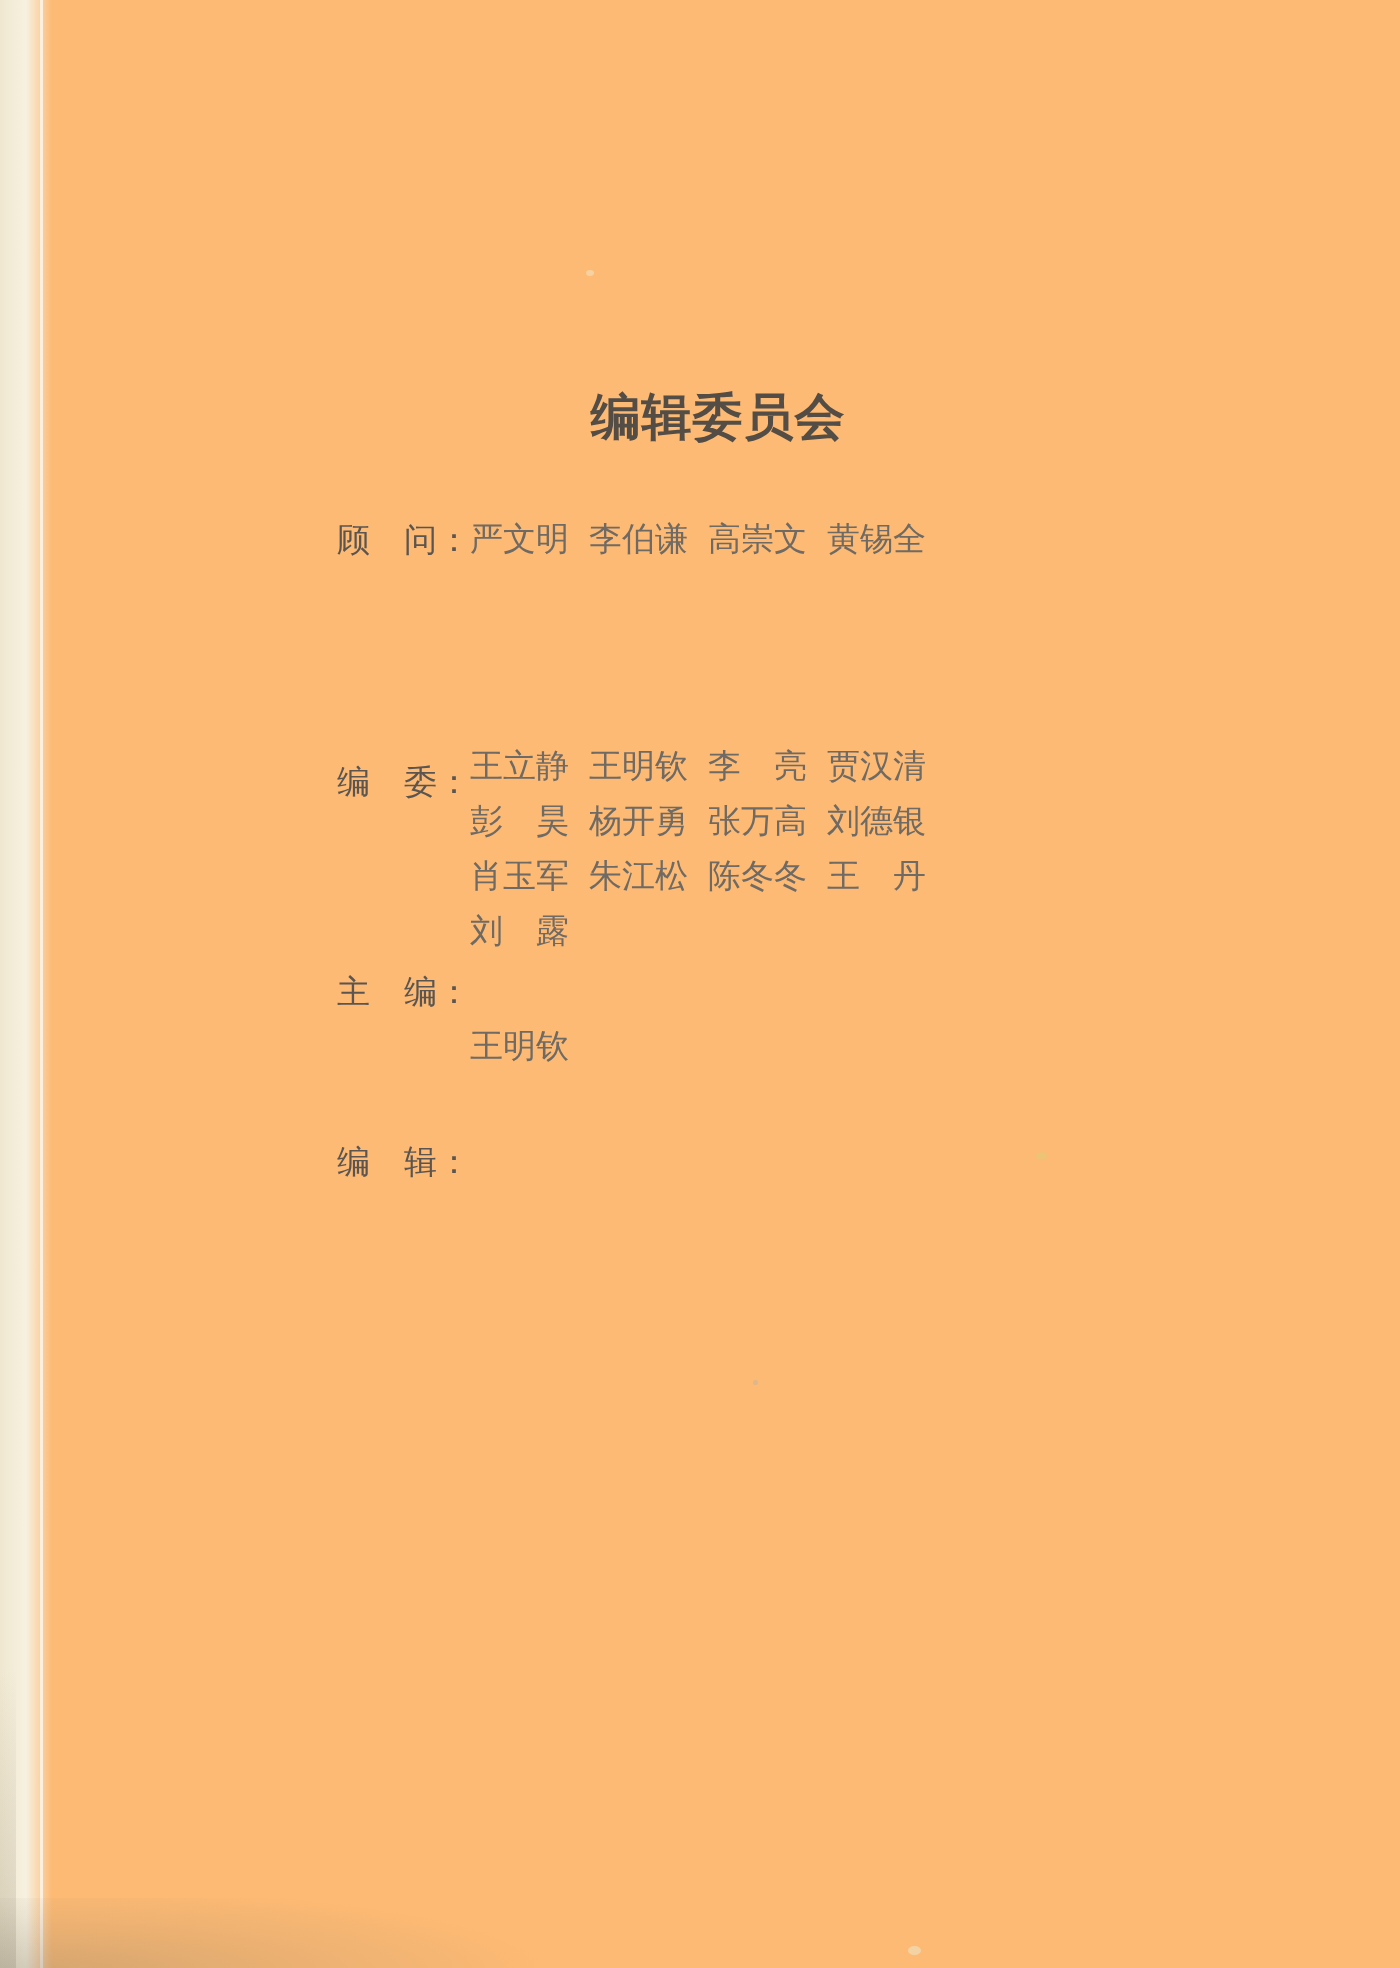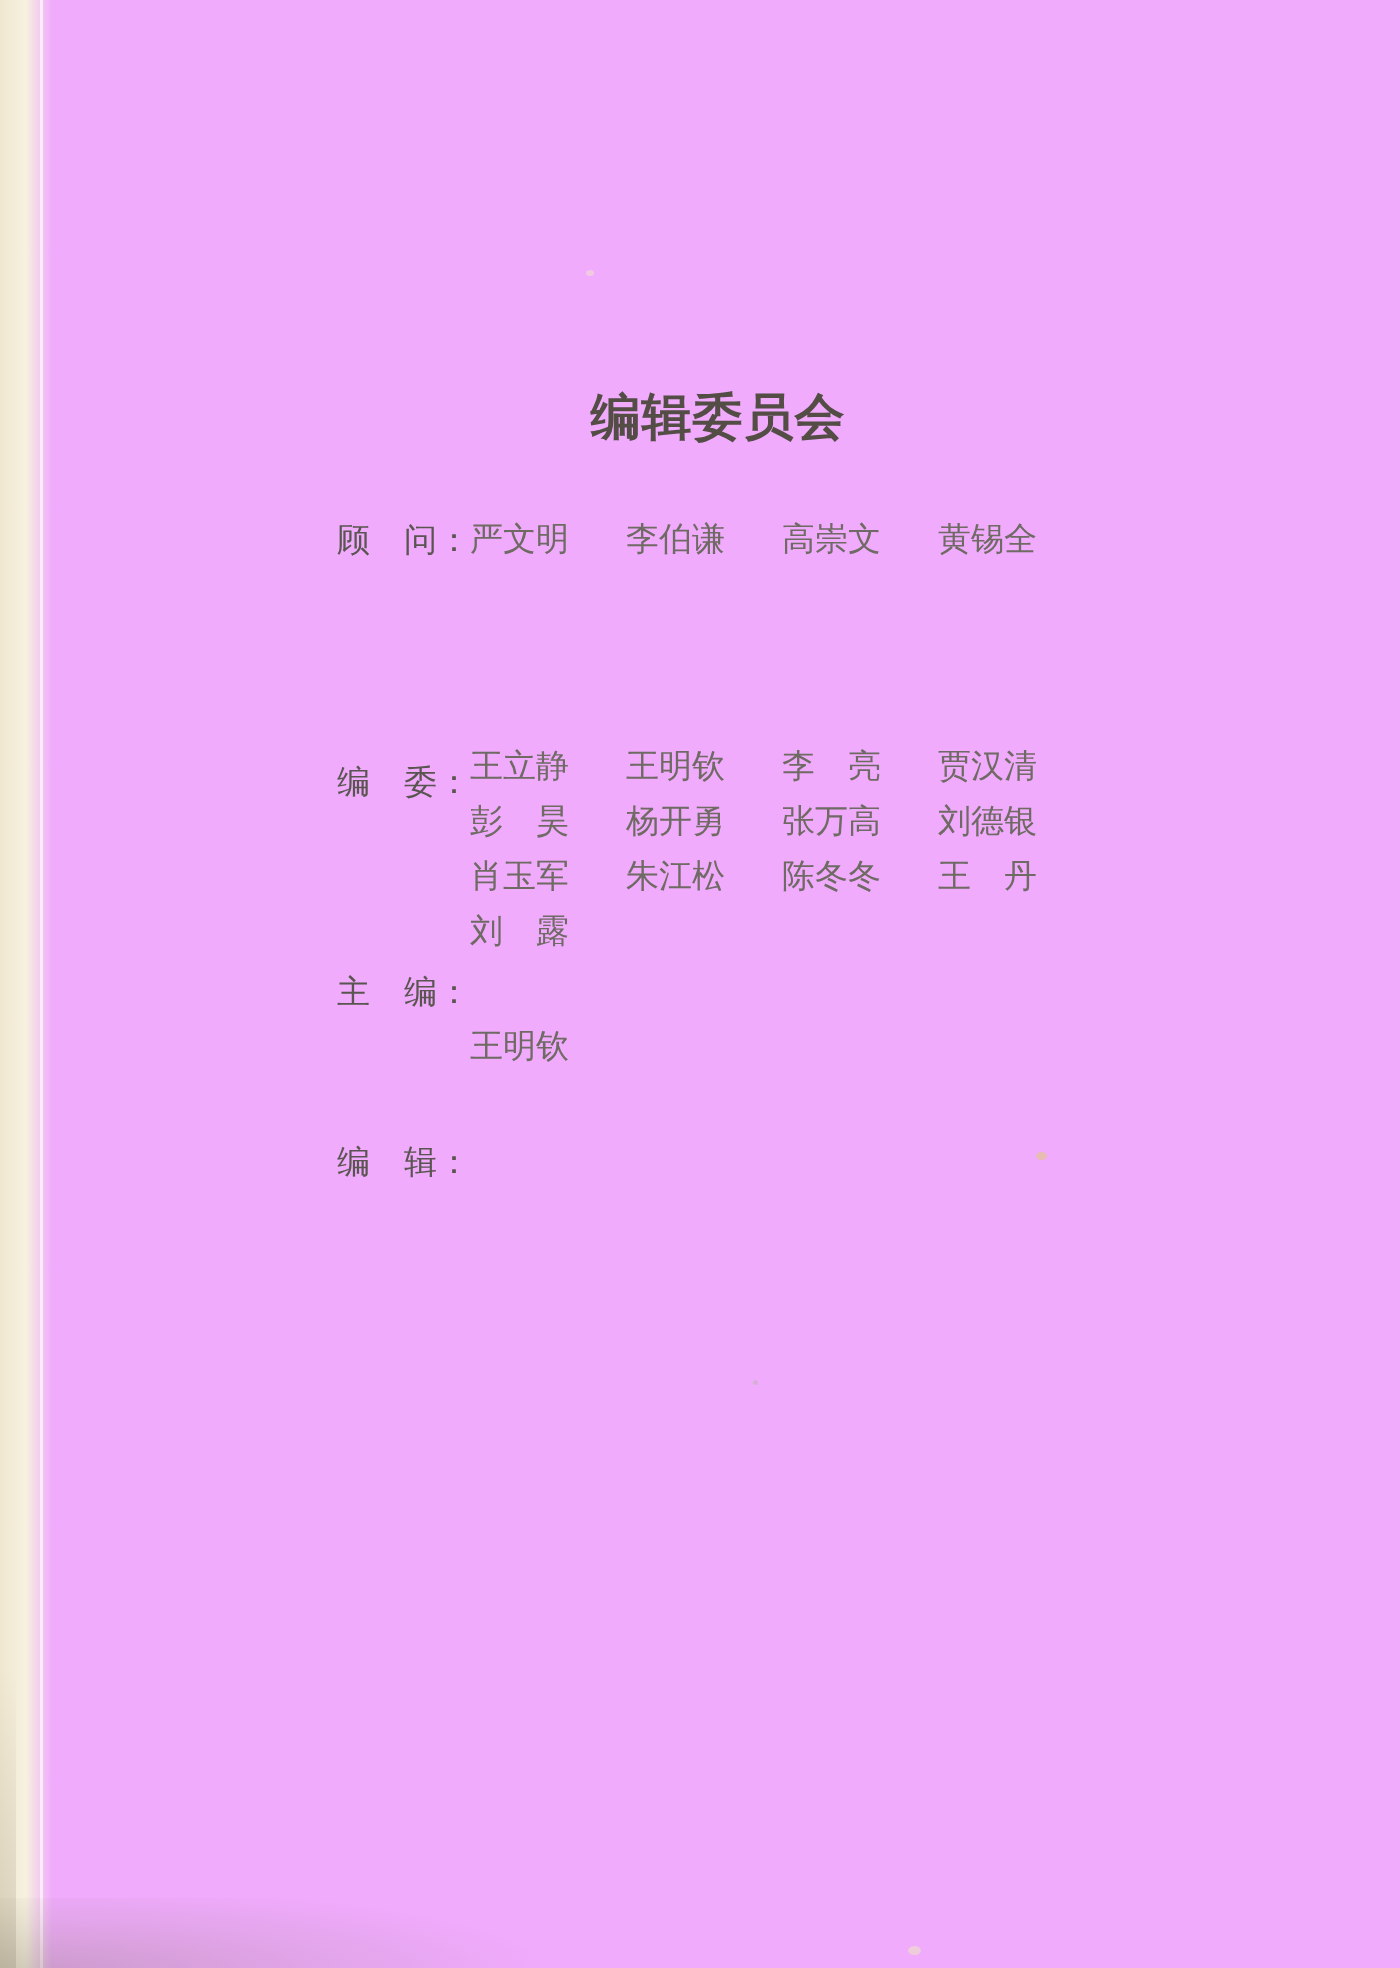--- a/index.html
+++ b/index.html
@@ -1,20 +1,20 @@
 <!DOCTYPE html>
 <html><head>
 <meta charset="utf-8">
 <style>
   html,body{margin:0;padding:0;}
   body{background:#fdfcf9;}
   .page{
     position:relative;
     width:1400px;height:1968px;
-    background:#f0abfc;
+    background:#fdba74;
     overflow:hidden;
     font-family:"Liberation Serif","DejaVu Serif",serif;
   }
   
   .gutter{
     position:absolute;left:0;top:0;width:54px;height:100%;
     background:linear-gradient(90deg,#efe7d0 0px,#f7f1e0 26px,rgba(253,252,249,0) 52px);
     pointer-events:none;
   }
   .gutter-line{
@@ -49,21 +49,21 @@
   }
   .label{
     position:absolute;left:337px;height:55px;line-height:55px;
     font-family:"Liberation Sans","DejaVu Sans",sans-serif;
     font-weight:400;font-size:33px;letter-spacing:0.5px;
     color:#5a5550;
     white-space:pre;
   }
   .row{
     position:absolute;left:470px;height:55px;
-    display:flex;column-gap:57px;
+    display:flex;column-gap:20px;
   }
   .name{
     width:99px;line-height:55px;font-size:33px;
     color:#6f6a63;
     white-space:pre;
   }
 </style>
 </head>
 <body>
 

